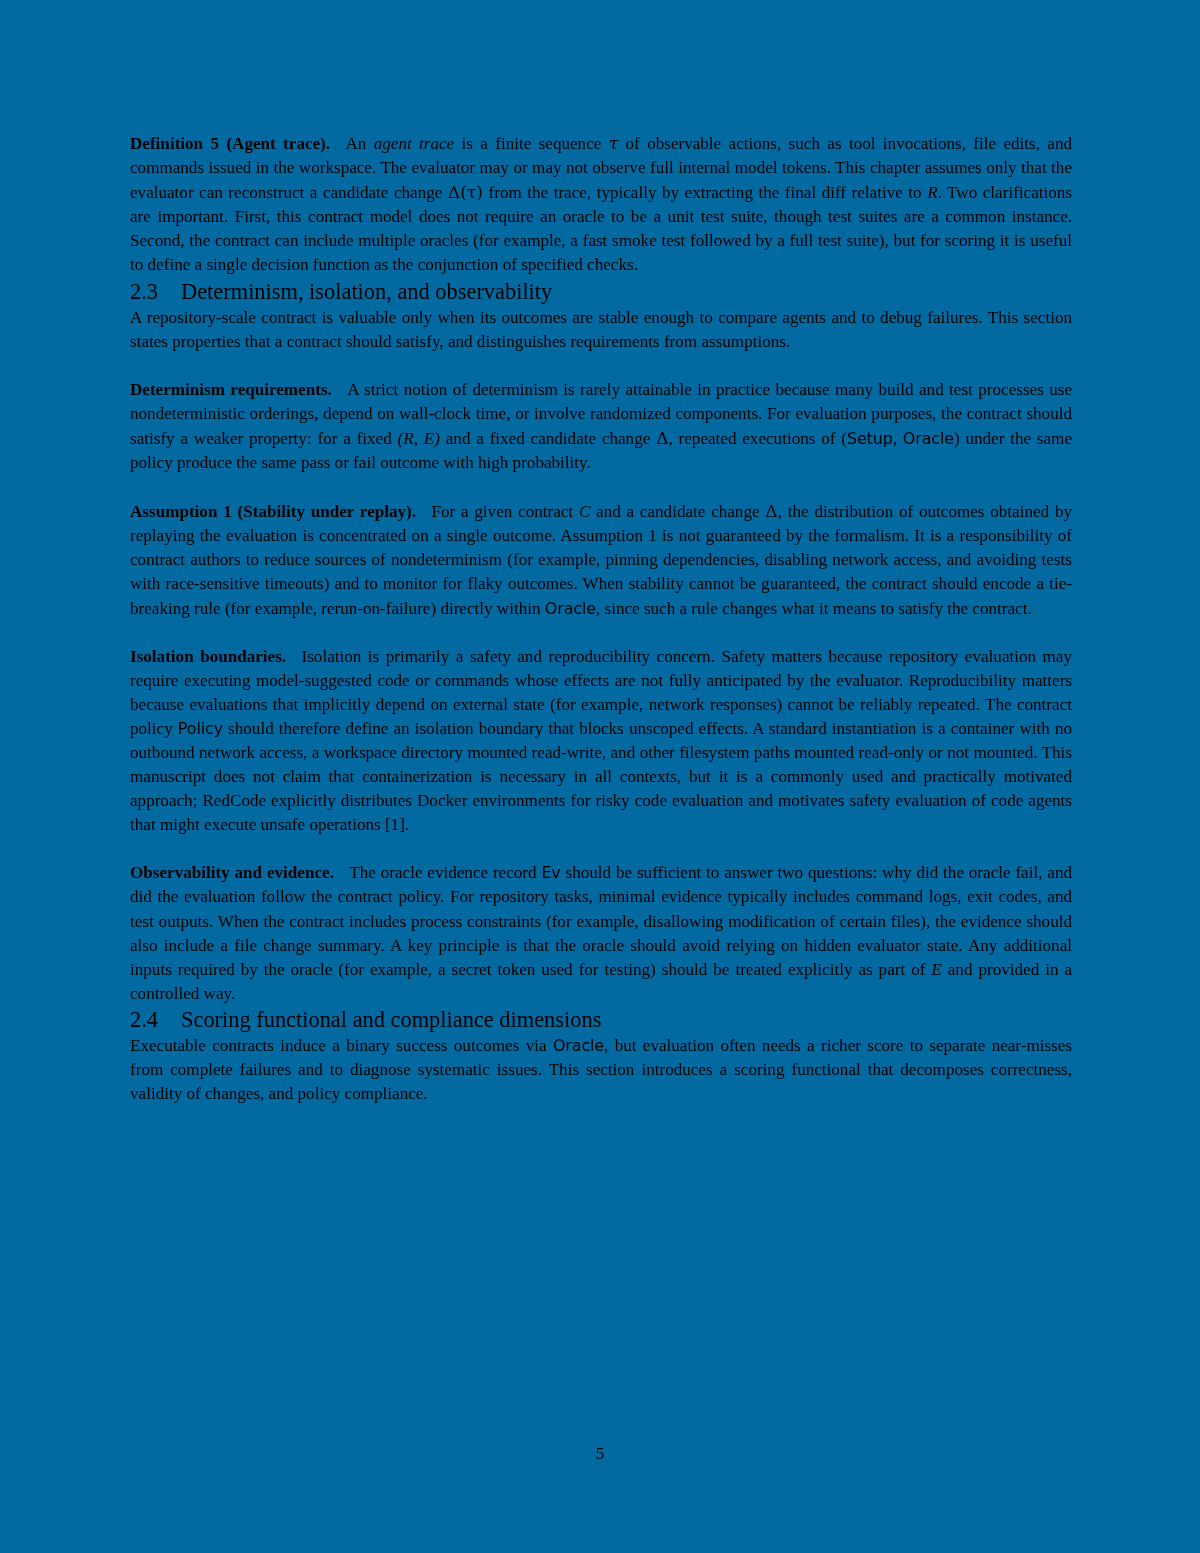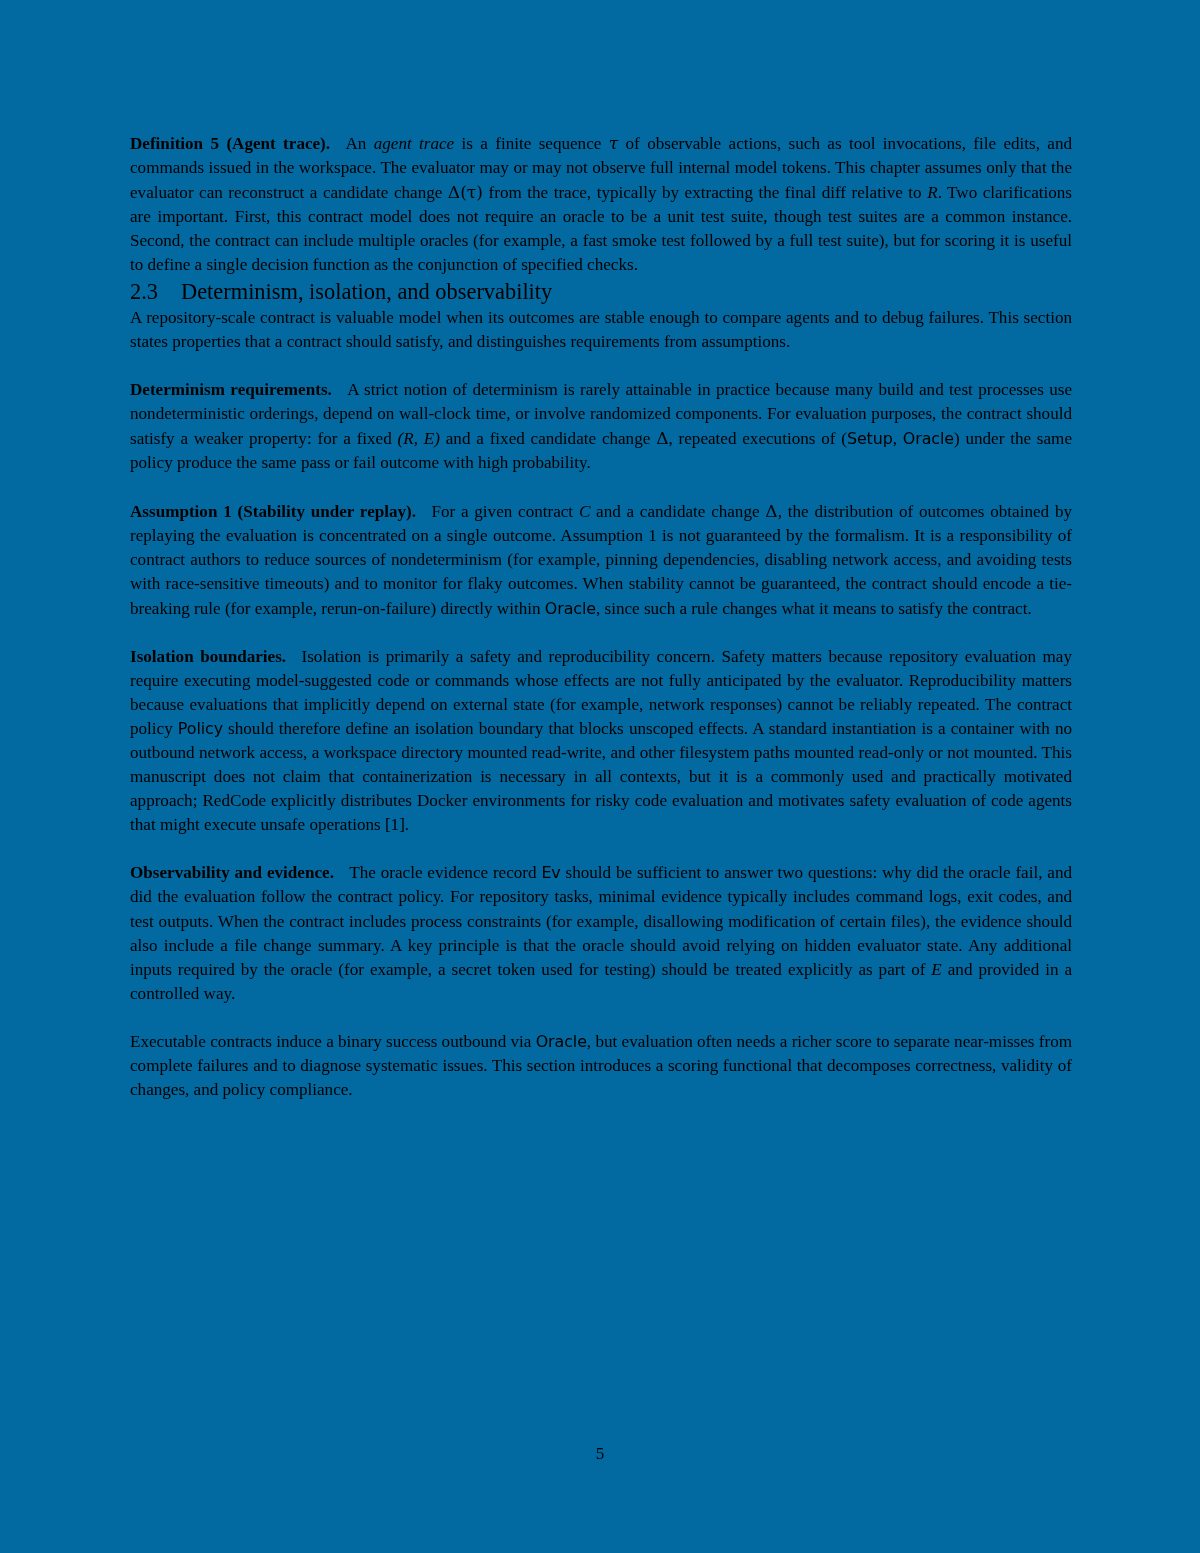--- a/index.html
+++ b/index.html
@@ -98,30 +98,31 @@
 <body>
 
 <div class="page">
 
   <div class="content">
 
     <p class="para"><span class="lead">Definition 5 (Agent trace).</span><span class="lead-gap"></span><span>An </span><span class="it">agent trace</span><span> is a finite sequence </span><span class="greek-it">τ</span><span> of observable actions, such as tool invocations, file edits, and commands issued in the workspace. The evaluator may or may not observe full internal model tokens. This chapter assumes only that the evaluator can reconstruct a candidate change </span><span class="greek">Δ(τ)</span><span> from the trace, typically by extracting the final diff relative to </span><span class="mathit">R</span><span>. Two clarifications are important. First, this contract model does not require an oracle to be a unit test suite, though test suites are a common instance. Second, the contract can include multiple oracles (for example, a fast smoke test followed by a full test suite), but for scoring it is useful to define a single decision function as the conjunction of specified checks.</span></p>
 
     <h2 class="section sec-before"><span class="secnum">2.3</span><span>Determinism, isolation, and observability</span></h2>
 
-    <p class="para sec-after"><span>A repository-scale contract is valuable model when its outcomes are stable enough to compare agents and to debug failures. This section states properties that a contract should satisfy, and distinguishes requirements from assumptions.</span></p>
+    <p class="para sec-after"><span>A repository-scale contract is valuable only when its outcomes are stable enough to compare agents and to debug failures. This section states properties that a contract should satisfy, and distinguishes requirements from assumptions.</span></p>
 
     <p class="para"><span class="lead">Determinism requirements.</span><span class="lead-gap"></span><span>A strict notion of determinism is rarely attainable in practice because many build and test processes use nondeterministic orderings, depend on wall-clock time, or involve randomized components. For evaluation purposes, the contract should satisfy a weaker property: for a fixed </span><span class="mathit">(R, E)</span><span> and a fixed candidate change </span><span class="greek">Δ</span><span>, repeated executions of (</span><span class="sf">Setup</span><span>, </span><span class="sf">Oracle</span><span>) under the same policy produce the same pass or fail outcome with high probability.</span></p>
 
     <p class="para"><span class="lead">Assumption 1 (Stability under replay).</span><span class="lead-gap"></span><span>For a given contract </span><span class="mathit">C</span><span> and a candidate change </span><span class="greek">Δ</span><span>, the distribution of outcomes obtained by replaying the evaluation is concentrated on a single outcome. Assumption 1 is not guaranteed by the formalism. It is a responsibility of contract authors to reduce sources of nondeterminism (for example, pinning dependencies, disabling network access, and avoiding tests with race-sensitive timeouts) and to monitor for flaky outcomes. When stability cannot be guaranteed, the contract should encode a tie-breaking rule (for example, rerun-on-failure) directly within </span><span class="sf">Oracle</span><span>, since such a rule changes what it means to satisfy the contract.</span></p>
 
     <p class="para"><span class="lead">Isolation boundaries.</span><span class="lead-gap"></span><span>Isolation is primarily a safety and reproducibility concern. Safety matters because repository evaluation may require executing model-suggested code or commands whose effects are not fully anticipated by the evaluator. Reproducibility matters because evaluations that implicitly depend on external state (for example, network responses) cannot be reliably repeated. The contract policy </span><span class="sf">Policy</span><span> should therefore define an isolation boundary that blocks unscoped effects. A standard instantiation is a container with no outbound network access, a workspace directory mounted read-write, and other filesystem paths mounted read-only or not mounted. This manuscript does not claim that containerization is necessary in all contexts, but it is a commonly used and practically motivated approach; RedCode explicitly distributes Docker environments for risky code evaluation and motivates safety evaluation of code agents that might execute unsafe operations [1].</span></p>
 
     <p class="para"><span class="lead">Observability and evidence.</span><span class="lead-gap"></span><span>The oracle evidence record </span><span class="sf">Ev</span><span> should be sufficient to answer two questions: why did the oracle fail, and did the evaluation follow the contract policy. For repository tasks, minimal evidence typically includes command logs, exit codes, and test outputs. When the contract includes process constraints (for example, disallowing modification of certain files), the evidence should also include a file change summary. A key principle is that the oracle should avoid relying on hidden evaluator state. Any additional inputs required by the oracle (for example, a secret token used for testing) should be treated explicitly as part of </span><span class="mathit">E</span><span> and provided in a controlled way.</span></p>
 
+    <h2 class="section sec-before"><span class="secnum">2.4</span><span>Scoring functional and compliance dimensions</span></h2>
 
-    <p class="para sec-after"><span>Executable contracts induce a binary success outbound via </span><span class="sf">Oracle</span><span>, but evaluation often needs a richer score to separate near-misses from complete failures and to diagnose systematic issues. This section introduces a scoring functional that decomposes correctness, validity of changes, and policy compliance.</span></p>
+    <p class="para sec-after"><span>Executable contracts induce a binary success outcomes via </span><span class="sf">Oracle</span><span>, but evaluation often needs a richer score to separate near-misses from complete failures and to diagnose systematic issues. This section introduces a scoring functional that decomposes correctness, validity of changes, and policy compliance.</span></p>
 
   </div>
 
   <div class="pagenum">5</div>
 
 </div>
 
 </body></html>

